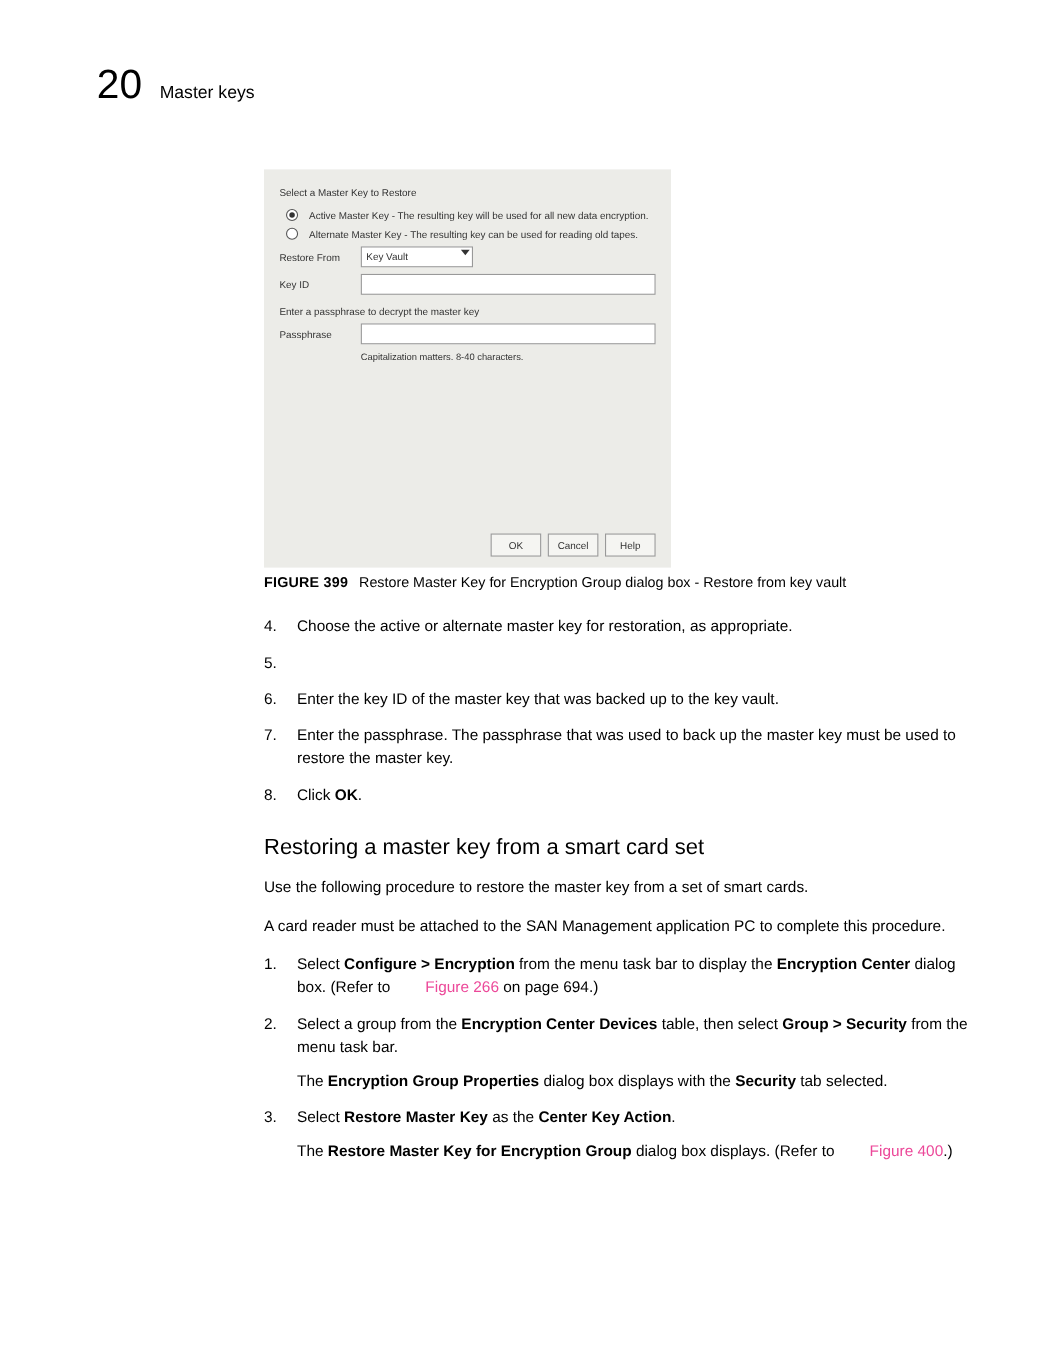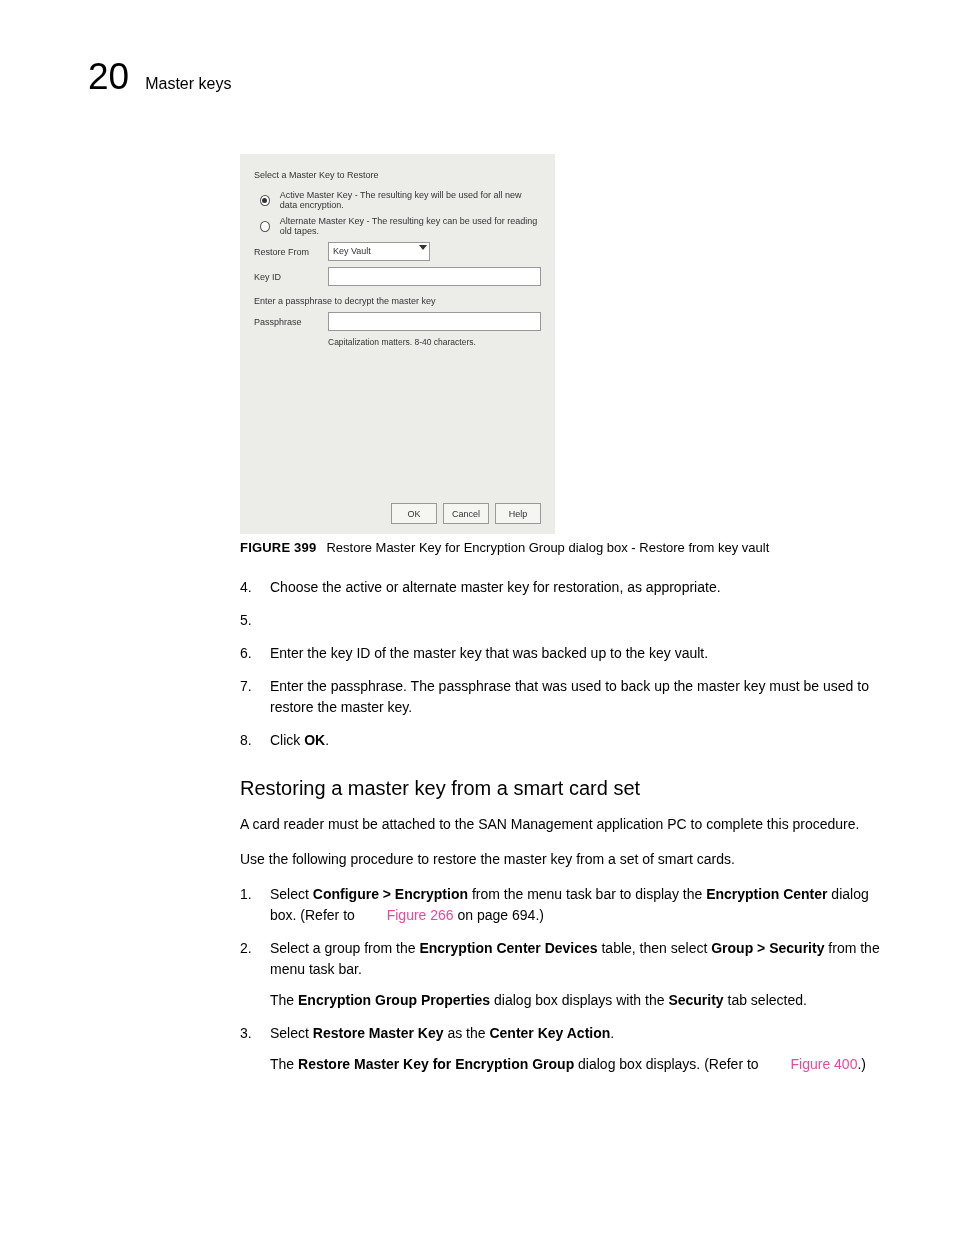--- a/index.html
+++ b/index.html
@@ -24,21 +24,21 @@
     font-size: 37px;
     font-weight: 400;
     font-family: Arial, sans-serif;
   }
   .content {
     margin-left: 152px;
   }
   
   .dialog {
     background: #ecece8;
-    width: 315px;
+    width: 370px;
     padding: 16px 14px 10px 14px;
     font-family: Arial, sans-serif;
     font-size: 9px;
     color: #333;
     margin-bottom: 6px;
     box-sizing: border-box;
   }
   .dialog .dtitle { margin-bottom: 10px; }
   .dialog .radio-row { display:flex; align-items:center; gap:10px; margin: 6px 0 6px 6px; }
   .dialog .radio-row .rad { width:9px; height:9px; border:1px solid #555; border-radius:50%; display:inline-flex; align-items:center; justify-content:center; background:#fff;}
@@ -127,22 +127,22 @@
         <span class="num">7.</span>
         <span>Enter the passphrase. The passphrase that was used to back up the master key must be used to restore the master key.</span>
       </li>
       <li>
         <span class="num">8.</span>
         <span><span>Click </span><span class="bold">OK</span><span>.</span></span>
       </li>
     </ol>
 
     <h2 class="sect">Restoring a master key from a smart card set</h2>
+    <p class="body">Use the following procedure to restore the master key from a set of smart cards.</p>
     <p class="body">A card reader must be attached to the SAN Management application PC to complete this procedure.</p>
-    <p class="body">Use the following procedure to restore the master key from a set of smart cards.</p>
 
     <ol class="steps">
       <li>
         <span class="num">1.</span>
         <span><span>Select </span><span class="bold">Configure &gt; Encryption</span><span> from the menu task bar to display the </span><span class="bold">Encryption Center</span><span> dialog box. (Refer to </span><span class="link">Figure 266</span><span> on page 694.)</span></span>
       </li>
       <li>
         <span class="num">2.</span>
         <div>
           <div><span>Select a group from the </span><span class="bold">Encryption Center Devices</span><span> table, then select </span><span class="bold">Group &gt; Security</span><span> from the menu task bar.</span></div>

